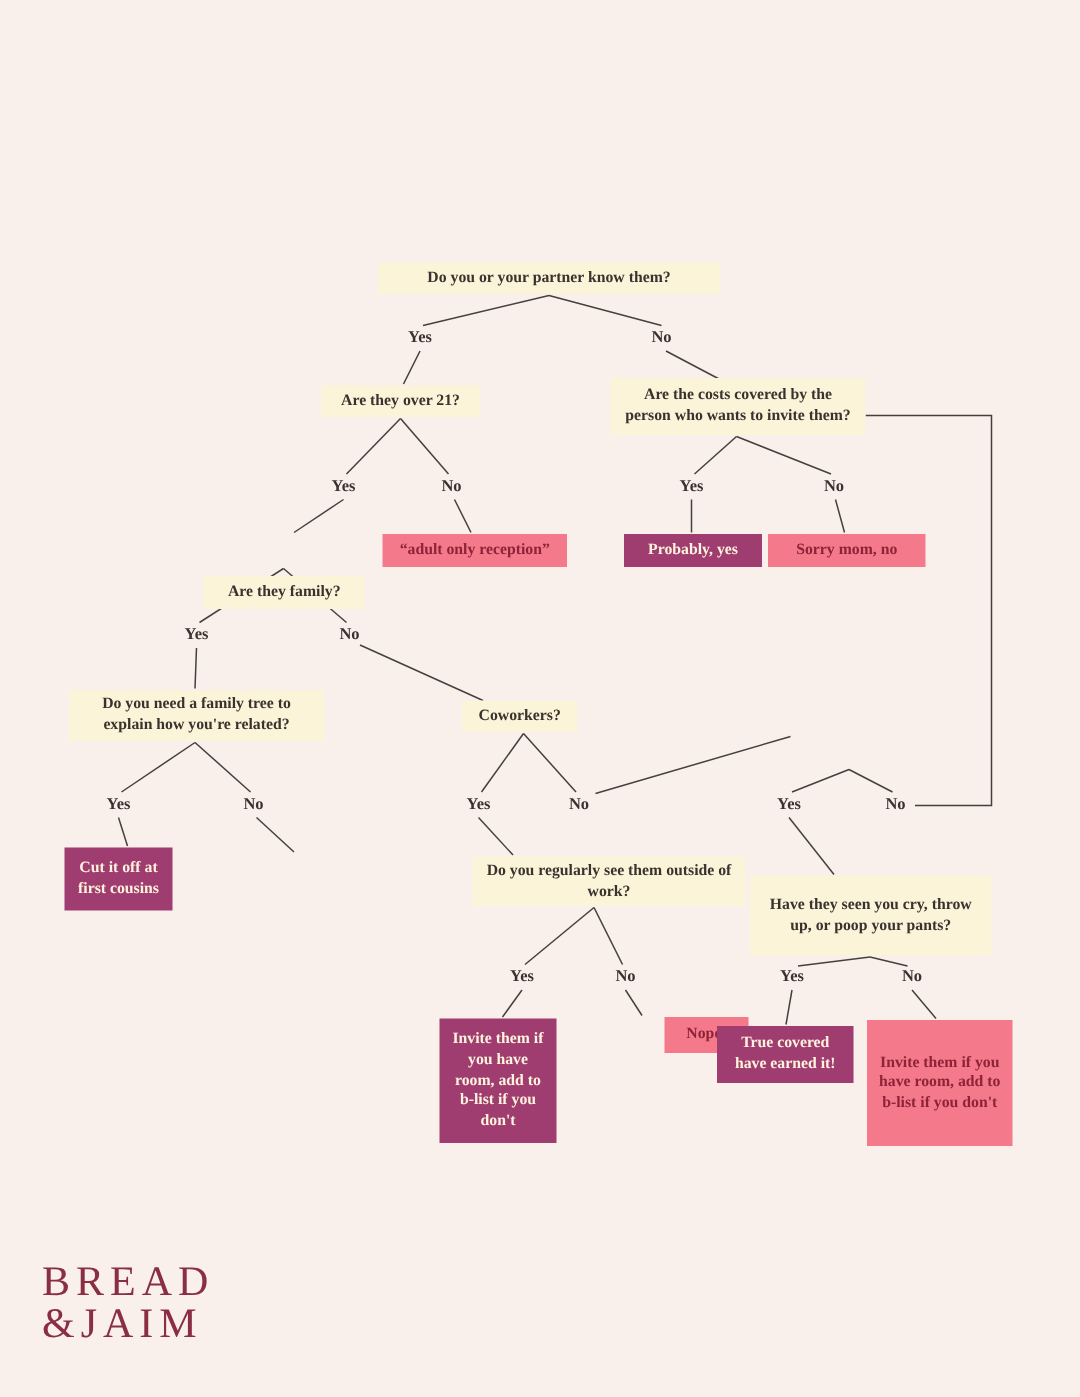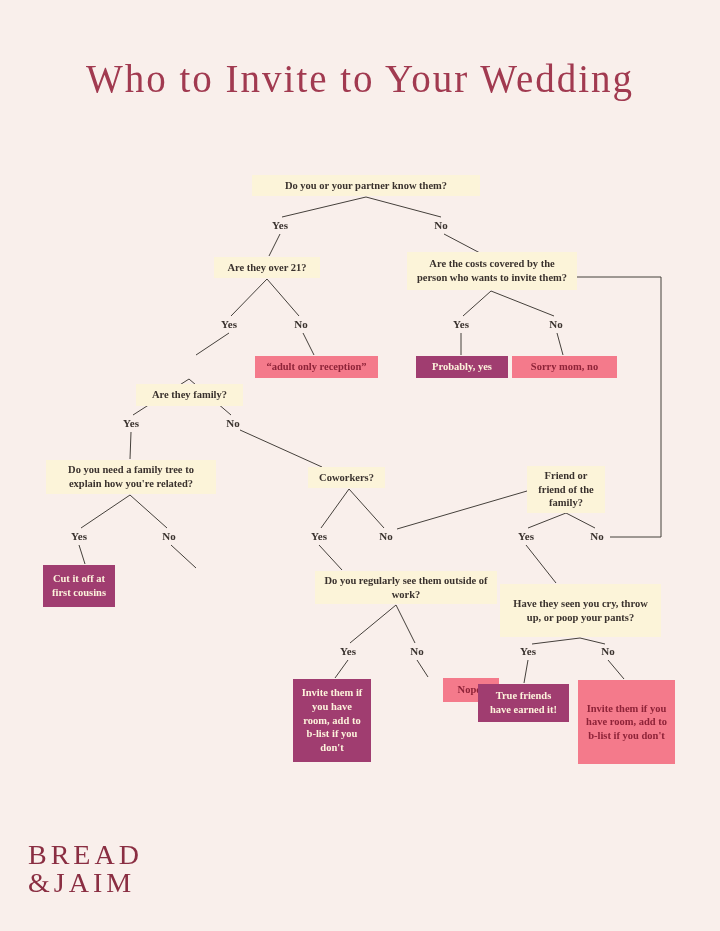--- a/index.html
+++ b/index.html
@@ -73,21 +73,20 @@
     position:absolute; left:28px; top:841px;
     color:#8a2e42; font-size:28px; letter-spacing:4px; line-height:1.0;
     font-weight:500;
   }
 </style>
 </head>
 <body>
 
 <div class="canvas">
 
-  <h1 class="title">Who to Invite to Your Wedding</h1>
 
   <svg class="edges" width="720" height="931" viewBox="0 0 720 931" fill="none" stroke="#45403b" stroke-width="1">
 
     <line x1="366" y1="197" x2="282" y2="217"></line>
     <line x1="280" y1="234" x2="269" y2="256"></line>
     <line x1="366" y1="197" x2="441" y2="217"></line>
     <line x1="444" y1="234" x2="480" y2="253"></line>
 
     <line x1="267" y1="279" x2="231" y2="316"></line>
     <line x1="229" y1="333" x2="196" y2="355"></line>
@@ -132,27 +131,26 @@
 
   <div class="node cream" id="n-know-them">Do you or your partner know them?</div>
   <div class="node cream" id="n-over-21">Are they over 21?</div>
   <div class="node cream" id="n-costs">Are the costs covered by the person who wants to invite them?</div>
   <div class="node cream" id="n-family">Are they family?</div>
   <div class="node pink" id="n-adult-only">“adult only reception”</div>
   <div class="node purple" id="n-probably">Probably, yes</div>
   <div class="node pink" id="n-sorry">Sorry mom, no</div>
   <div class="node cream" id="n-tree">Do you need a family tree to explain how you're related?</div>
   <div class="node cream" id="n-coworkers">Coworkers?</div>
-  <div class="node cream" id="n-friend">Friend or friend of the family?</div>
   <div class="node purple" id="n-cutoff">Cut it off at first cousins</div>
   <div class="node cream" id="n-outside">Do you regularly see them outside of work?</div>
   <div class="node cream" id="n-cry">Have they seen you cry, throw up, or poop your pants?</div>
   <div class="node purple" id="n-invite1">Invite them if you have room, add to b-list if you don't</div>
   <div class="node pink" id="n-nope">Nope!</div>
-  <div class="node purple" id="n-truefriends">True friends have earned it!</div>
+  <div class="node purple" id="n-truefriends">True covered have earned it!</div>
   <div class="node pink" id="n-invite2">Invite them if you have room, add to b-list if you don't</div>
 
   <span class="yn" id="e-know-yes">Yes</span>
   <span class="yn" id="e-know-no">No</span>
   <span class="yn" id="e-over21-yes">Yes</span>
   <span class="yn" id="e-over21-no">No</span>
   <span class="yn" id="e-costs-yes">Yes</span>
   <span class="yn" id="e-costs-no">No</span>
   <span class="yn" id="e-family-yes">Yes</span>
   <span class="yn" id="e-family-no">No</span>

